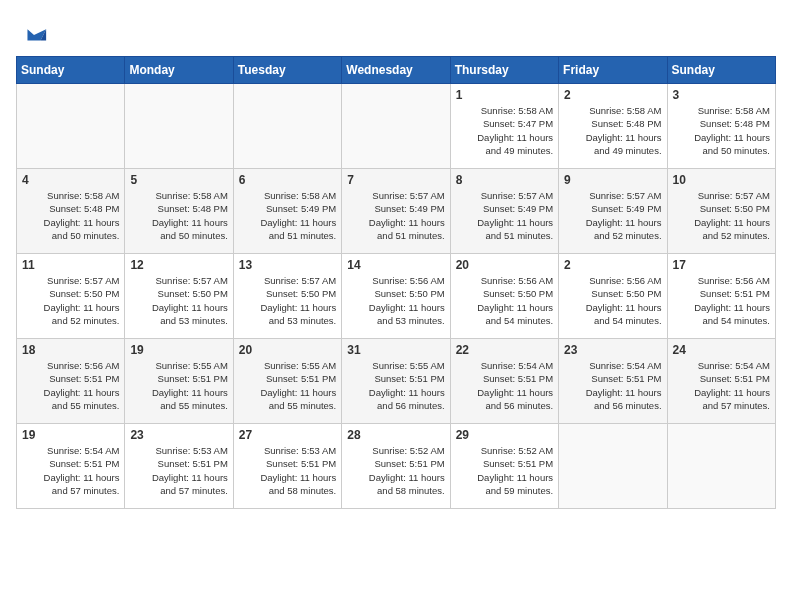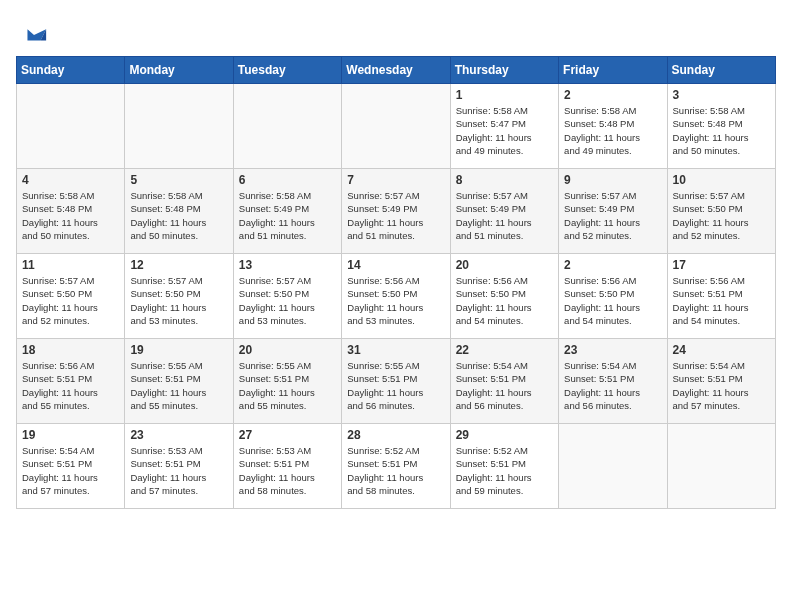--- a/index.html
+++ b/index.html
@@ -80,20 +80,21 @@
     .day-num {
       font-size: 12px;
       font-weight: bold;
       display: block;
       margin-bottom: 2px;
     }
     .day-info {
       font-size: 9.5px;
       line-height: 1.4;
       color: #333;
+      text-align: right;
     }
     .empty-cell {
       background: #f9f9f9 !important;
     }
   </style>
 </head>
 <body>
 
 <div class="header">
   <div class="logo">

